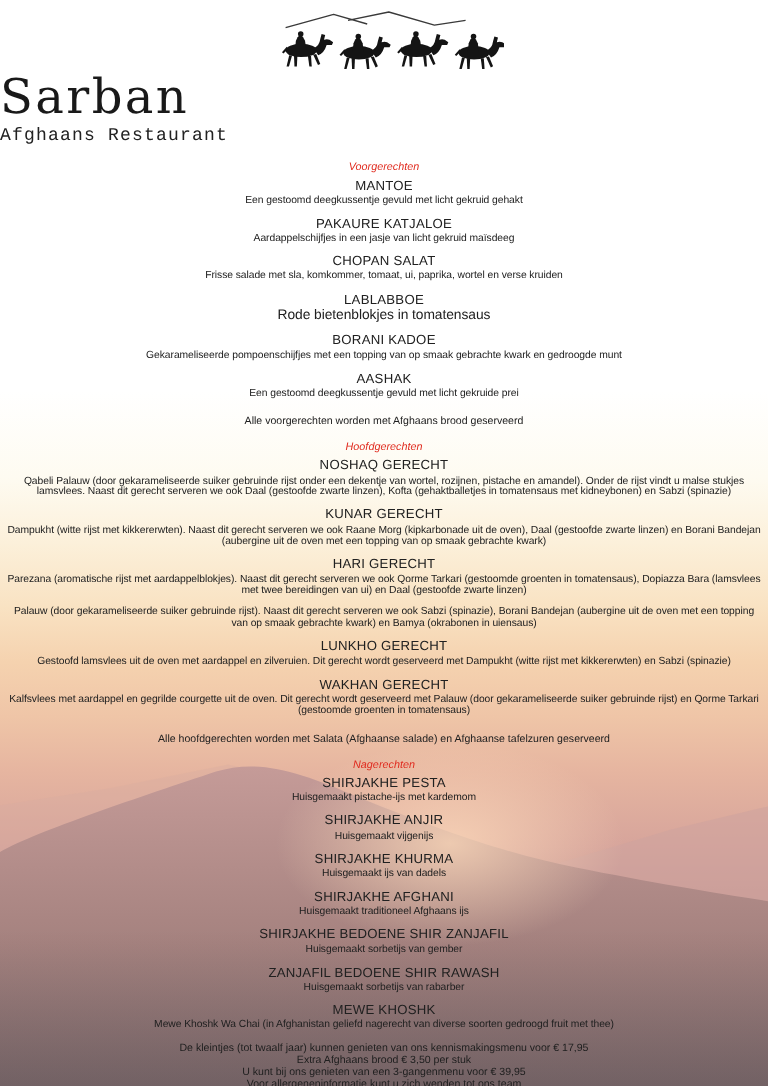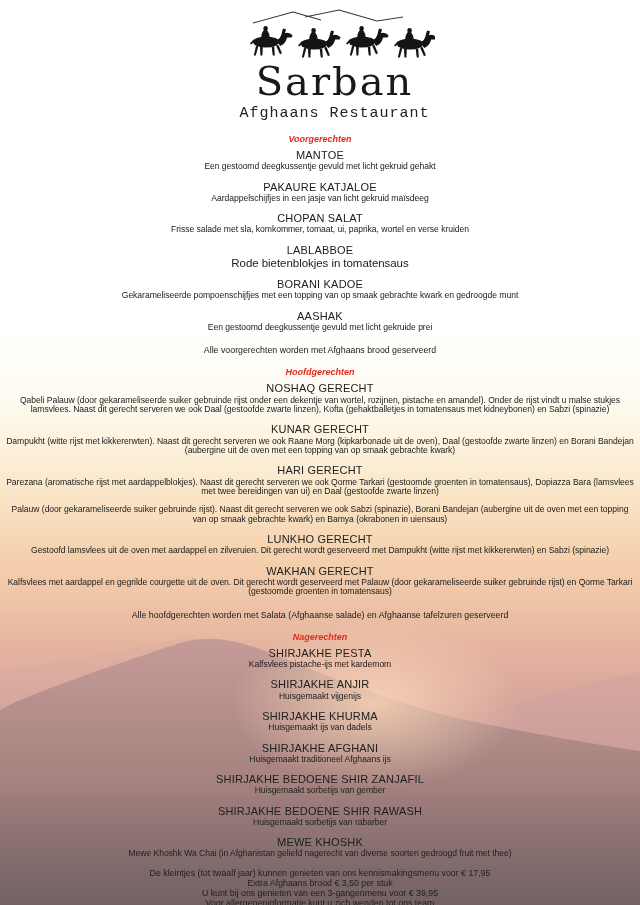--- a/index.html
+++ b/index.html
@@ -28,39 +28,39 @@
     pointer-events:none;
   }
   .bottom-shade{
     position:absolute;left:0;bottom:0;width:100%;height:130px;
     background:linear-gradient(180deg, rgba(70,55,60,0), rgba(62,50,56,0.20));
     pointer-events:none;
   }
   .content{position:relative;z-index:5;width:100%;height:100%;}
 
   
-  .logo{padding-top:8px;text-align:center;padding-left:29px;}
+  .logo{padding-top:8px;}
   .logo-art{display:block;margin:0 auto;}
   .logo-title{
     font-family:"DejaVu Serif",serif;
     font-size:40px;line-height:42px;
     letter-spacing:2px;color:#191919;
   }
   .logo-subtitle{
     font-family:Liberation Mono, monospace;
     font-size:15px;line-height:24px;
     letter-spacing:1px;color:#222;
   }
 
   
   .menu{width:628px;margin:0 auto;text-align:center;}
   .section{margin-top:8px;}
   .section-header{
     font-size:9px;line-height:11px;
-    font-style:italic;font-weight:700;
+    font-style:italic;font-weight:400;
     color:var(--accent,#e02b1f);
     margin-bottom:4px;
   }
   .menu-item{margin-bottom:9px;}
   .item-name{
     font-size:11px;line-height:1.1;
     letter-spacing:0.2px;color:#202020;
     margin-bottom:1px;
   }
   .item-desc{
@@ -177,40 +177,40 @@
           <div class="menu-item">
             <div class="item-name">WAKHAN GERECHT</div>
             <div class="item-desc">Kalfsvlees met aardappel en gegrilde courgette uit de oven. Dit gerecht wordt geserveerd met Palauw (door gekarameliseerde suiker gebruinde rijst) en Qorme Tarkari (gestoomde groenten in tomatensaus)</div>
           </div>
           <div class="section-note">Alle hoofdgerechten worden met Salata (Afghaanse salade) en Afghaanse tafelzuren geserveerd</div>
         </section>
         <section class="section">
           <div class="section-header">Nagerechten</div>
           <div class="menu-item">
             <div class="item-name">SHIRJAKHE PESTA</div>
-            <div class="item-desc">Kalfsvlees pistache-ijs met kardemom</div>
+            <div class="item-desc">Huisgemaakt pistache-ijs met kardemom</div>
           </div>
           <div class="menu-item">
             <div class="item-name">SHIRJAKHE ANJIR</div>
             <div class="item-desc">Huisgemaakt vijgenijs</div>
           </div>
           <div class="menu-item">
             <div class="item-name">SHIRJAKHE KHURMA</div>
             <div class="item-desc">Huisgemaakt ijs van dadels</div>
           </div>
           <div class="menu-item">
             <div class="item-name">SHIRJAKHE AFGHANI</div>
             <div class="item-desc">Huisgemaakt traditioneel Afghaans ijs</div>
           </div>
           <div class="menu-item">
             <div class="item-name">SHIRJAKHE BEDOENE SHIR ZANJAFIL</div>
             <div class="item-desc">Huisgemaakt sorbetijs van gember</div>
           </div>
           <div class="menu-item">
-            <div class="item-name">SHIRJAKHE BEDOENE SHIR RAWASH</div>
+            <div class="item-name">ZANJAFIL BEDOENE SHIR RAWASH</div>
             <div class="item-desc">Huisgemaakt sorbetijs van rabarber</div>
           </div>
           <div class="menu-item">
             <div class="item-name">MEWE KHOSHK</div>
             <div class="item-desc">Mewe Khoshk Wa Chai (in Afghanistan geliefd nagerecht van diverse soorten gedroogd fruit met thee)</div>
           </div>
         </section>
       </main>
 
     <footer class="menu footer" id="menu-footer">

